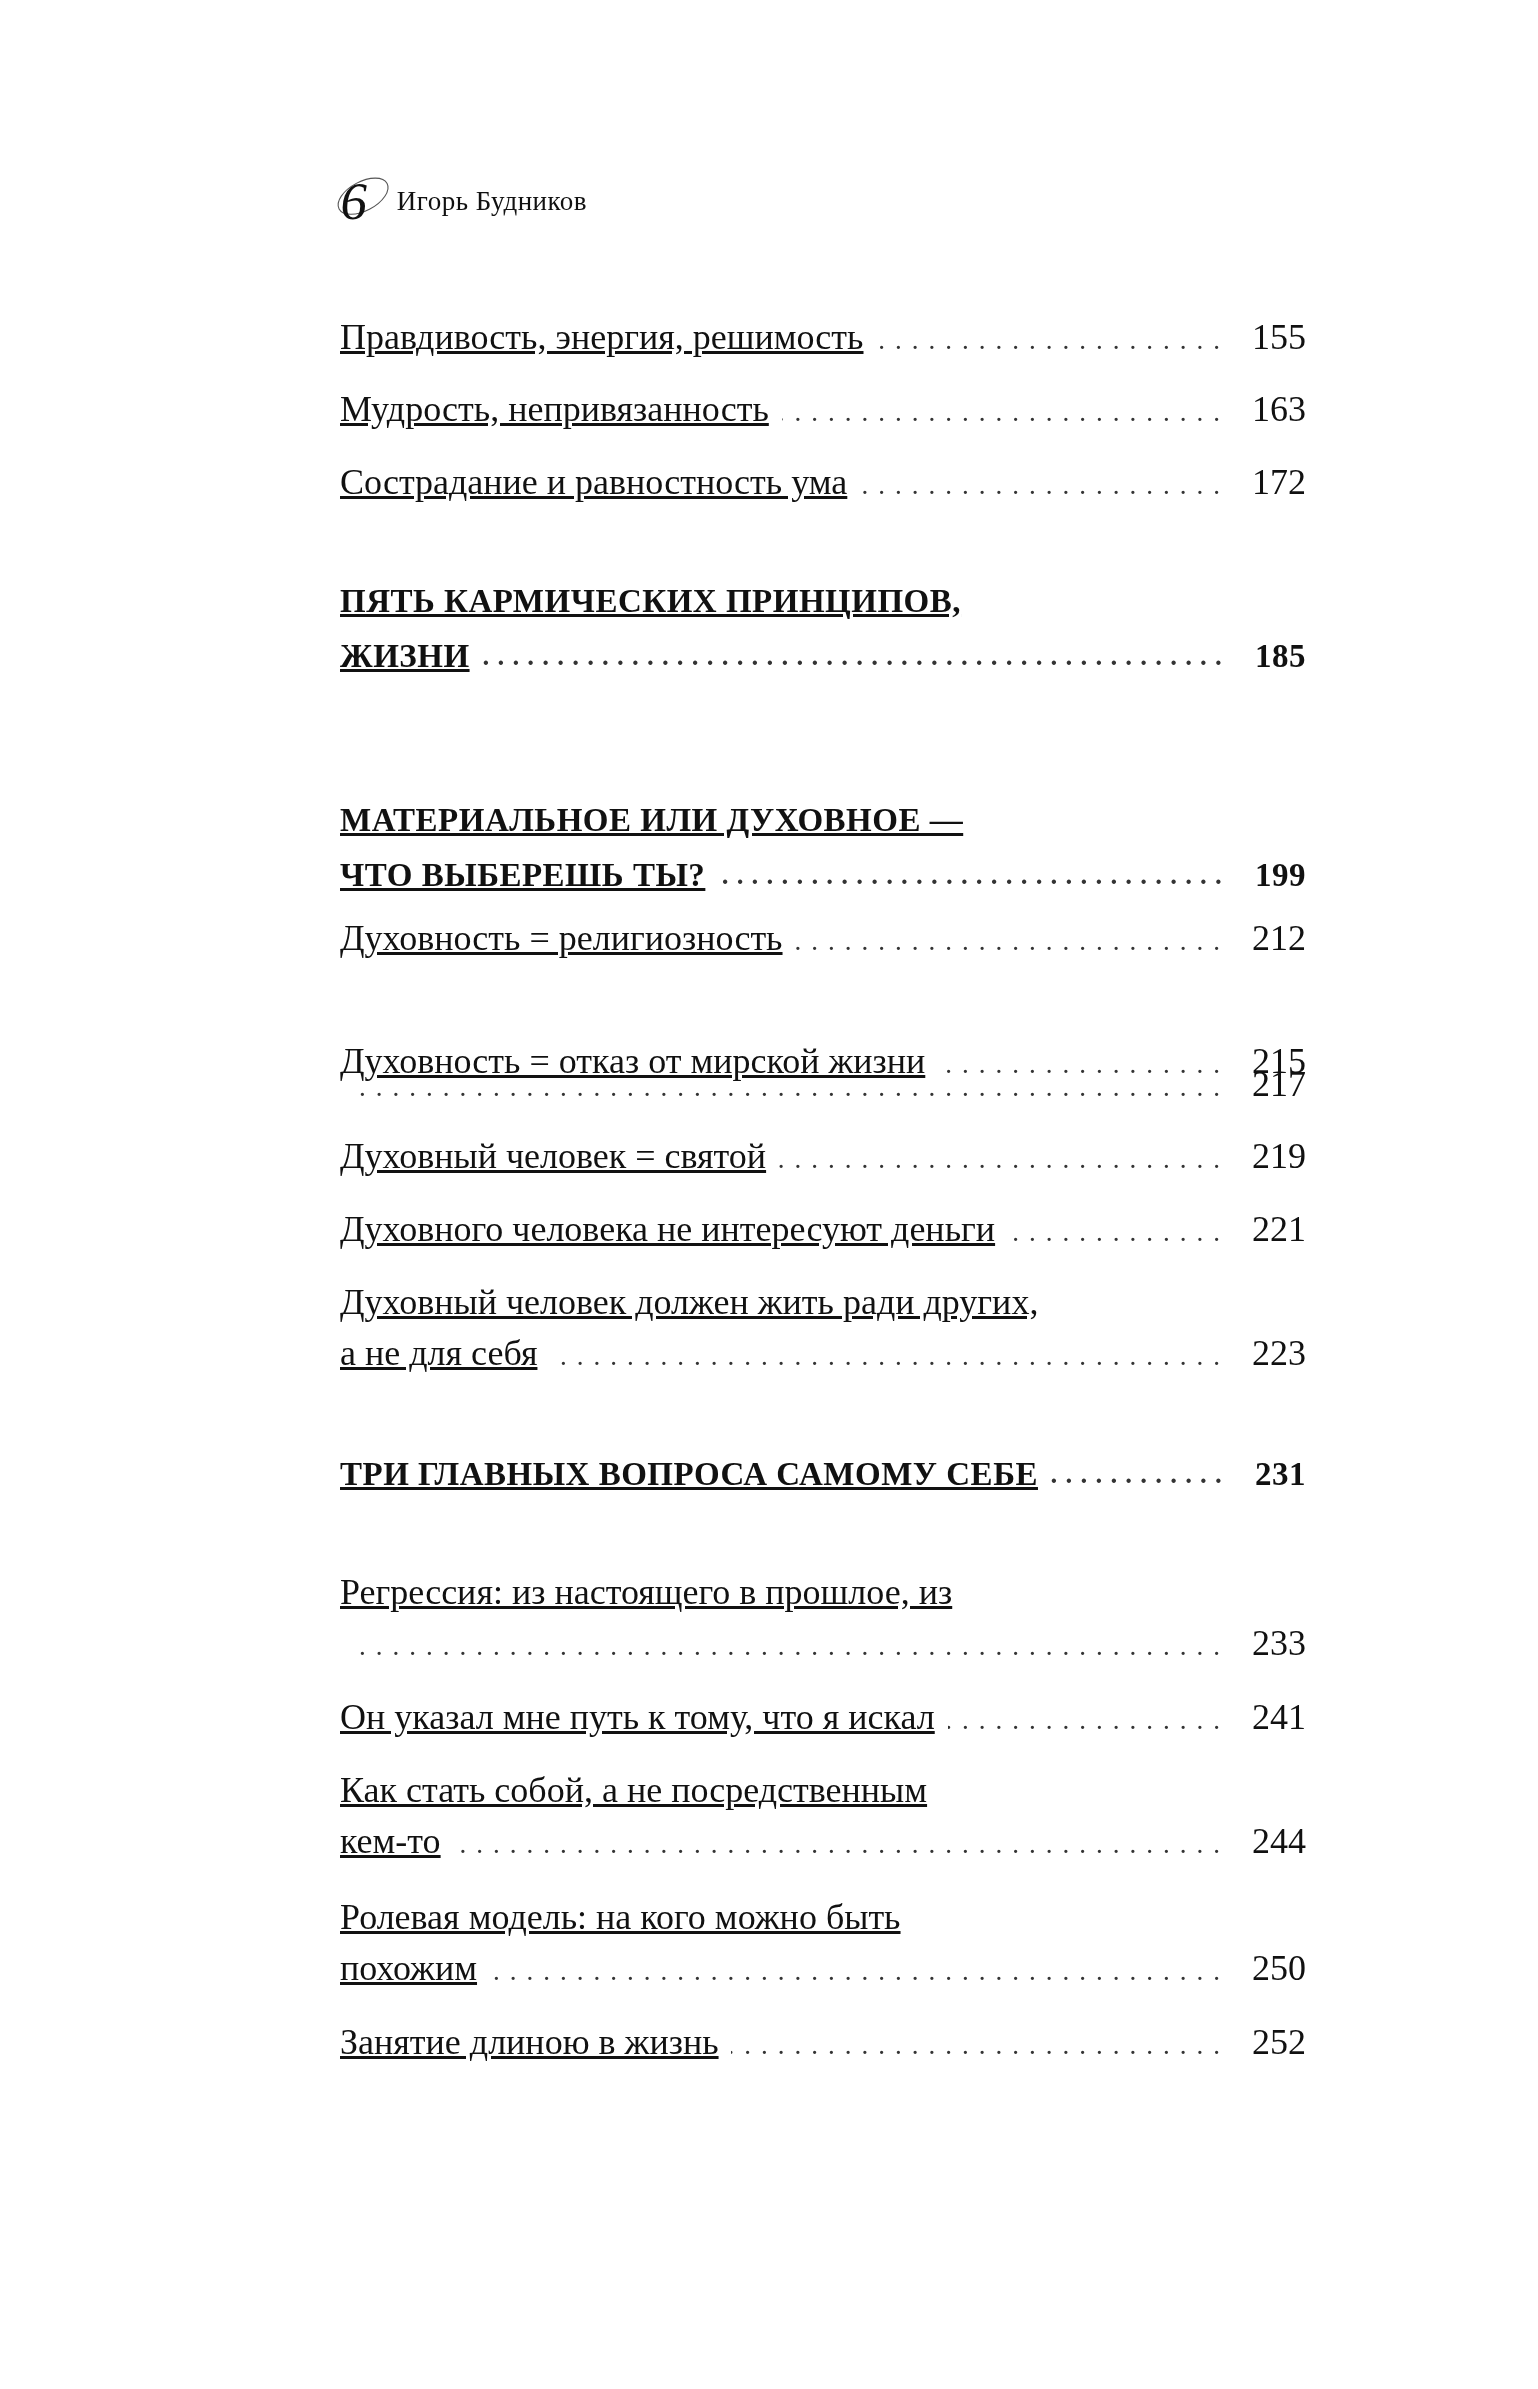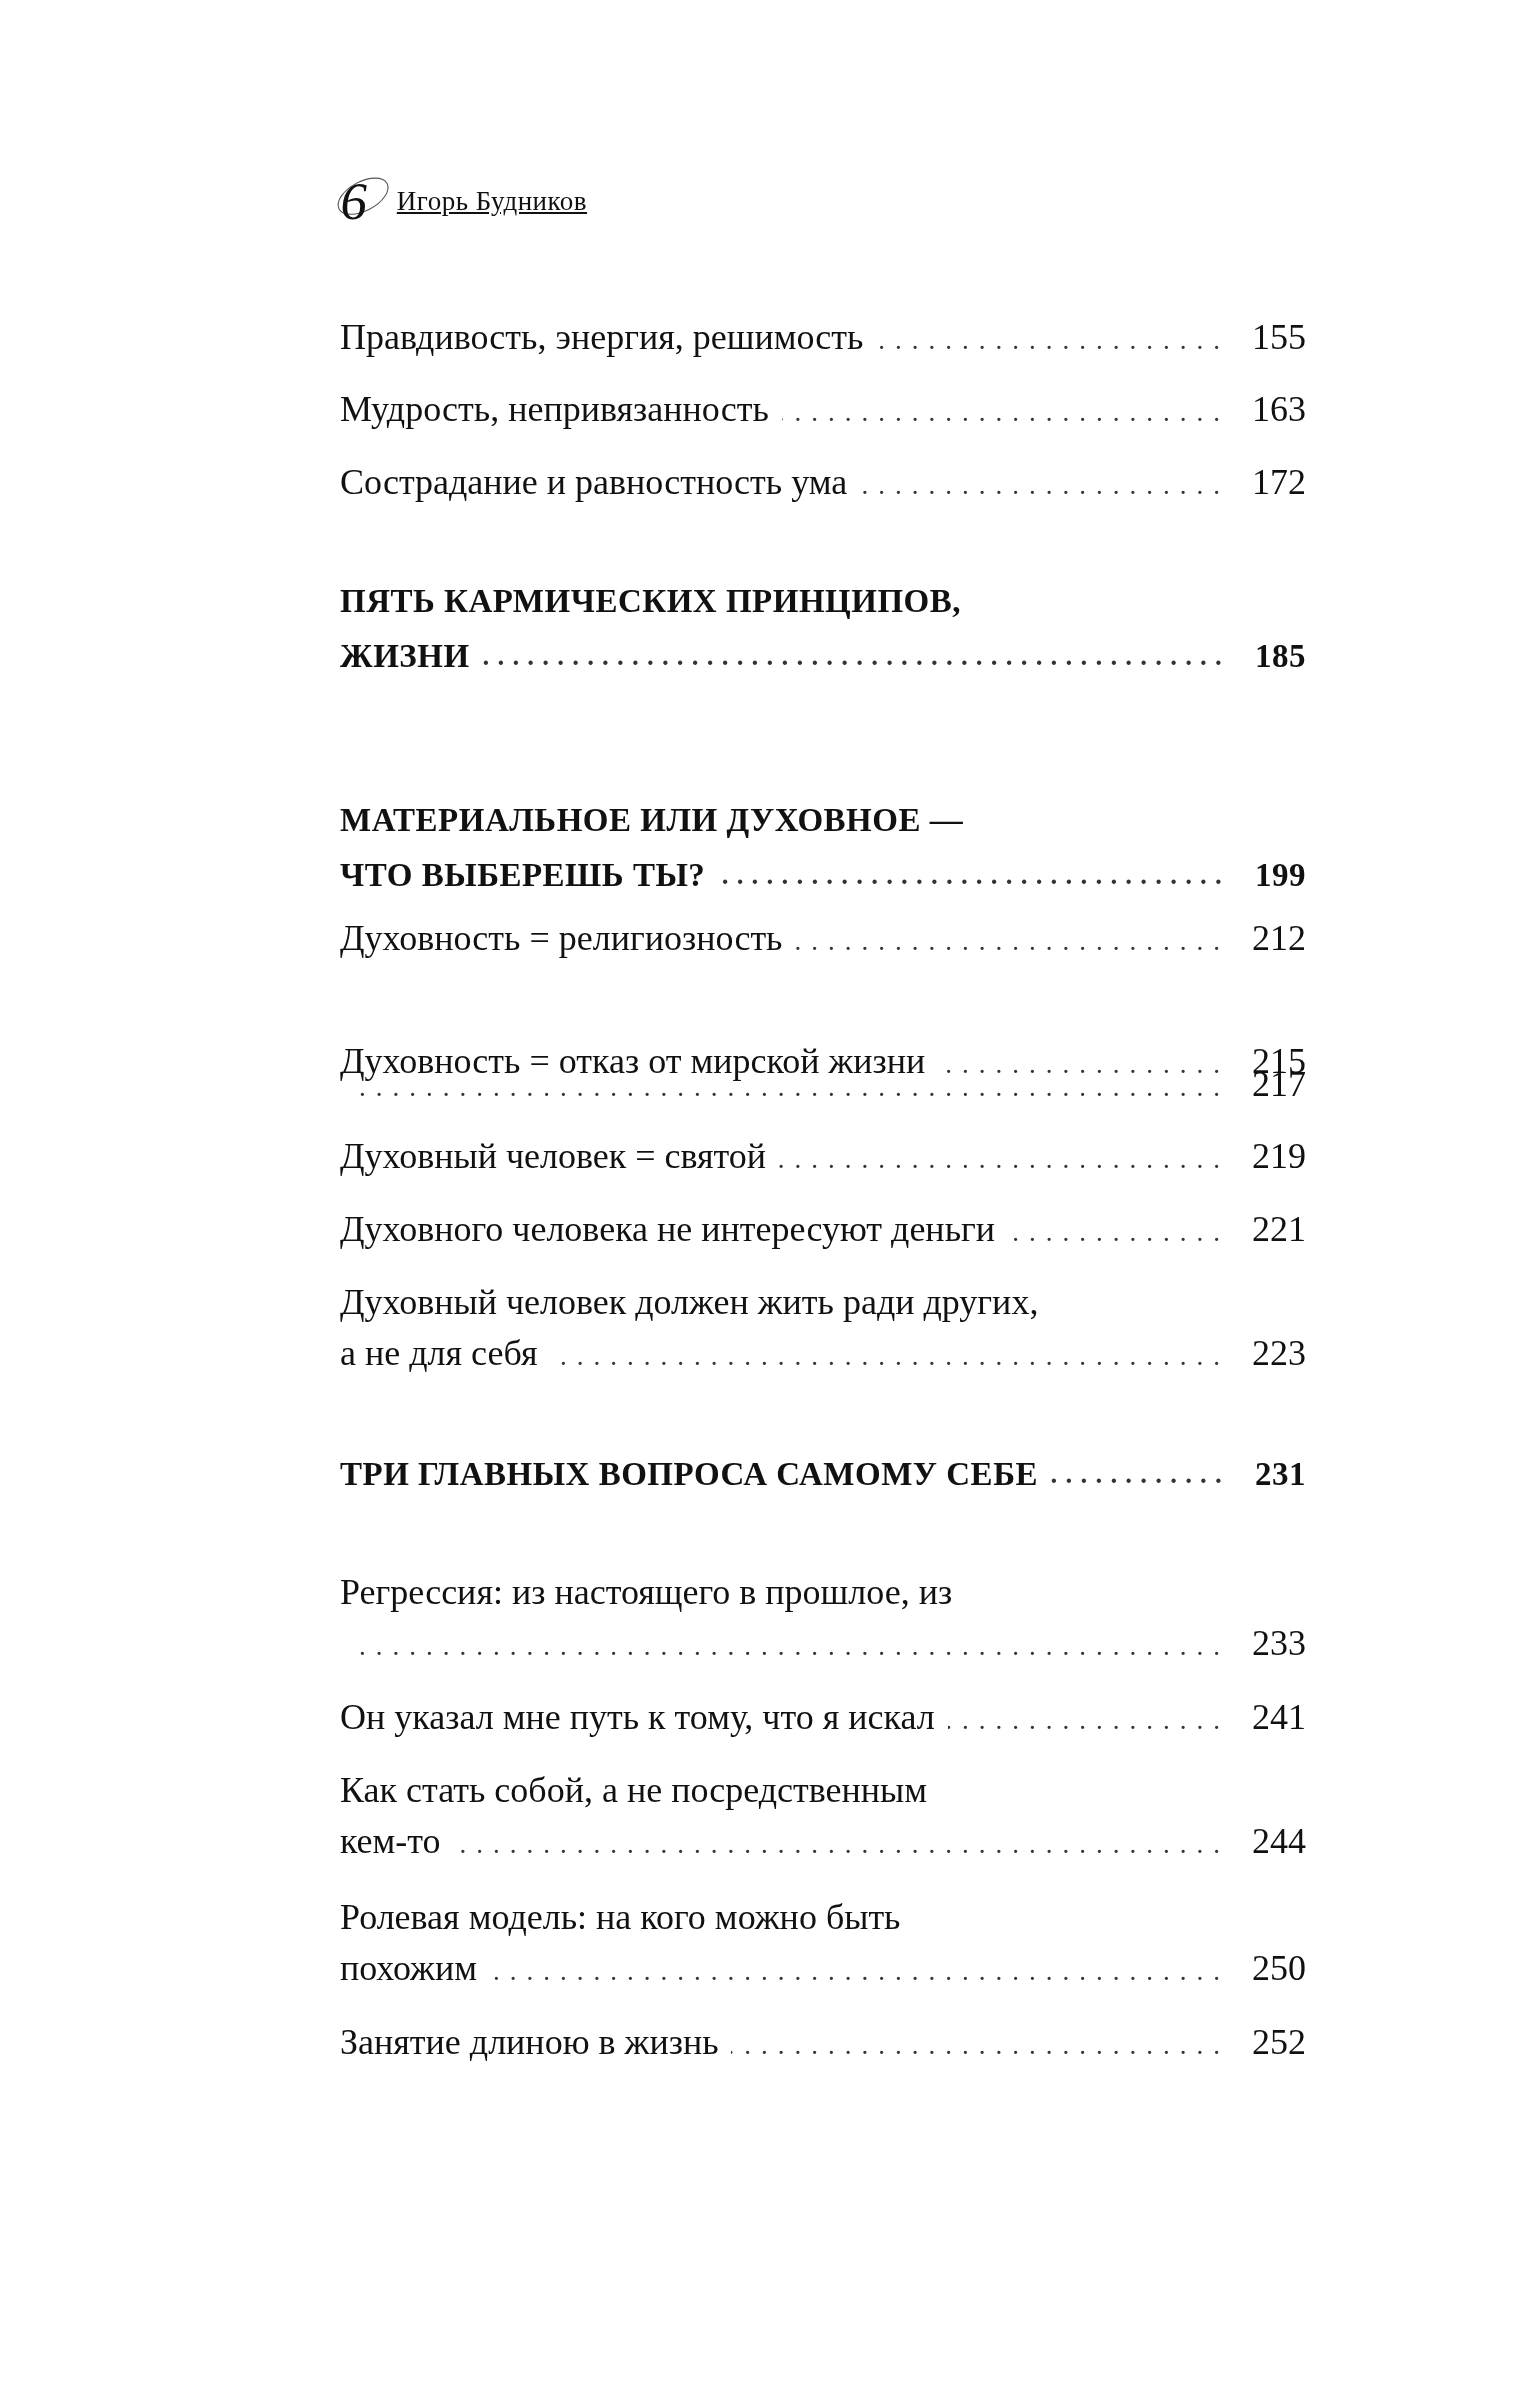--- a/index.html
+++ b/index.html
@@ -37,21 +37,20 @@
       font-family: "Liberation Serif", serif;
       font-style: italic;
       font-size: 53px;
       line-height: 53px;
       color: #111;
     }
     .author {
       font-size: 27px;
       letter-spacing: 0.5px;
       margin-top: 2px;
-      text-decoration: underline;
     }
     .toc {
       position: absolute;
       left: 340px;
       top: 0;
       width: 966px;
     }
     .entry {
       position: absolute;
       left: 0;
@@ -61,20 +60,21 @@
     }
     .entry .line {
       display: flex;
       align-items: baseline;
       white-space: nowrap;
       height: 51px;
     }
     .entry .title-text {
       flex: 0 0 auto;
       transform-origin: left;
+      text-decoration: underline;
     }
     .entry .leader {
       flex: 1 1 auto;
       overflow: hidden;
       margin: 0 18px 0 12.8px;
       letter-spacing: 10px;
       color: #333;
       font-size: 27px;
       text-align: right;
       direction: rtl;

